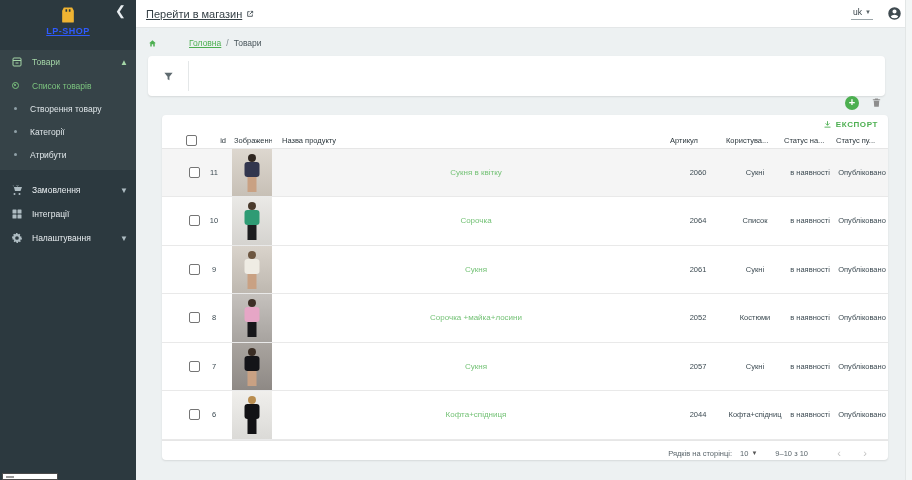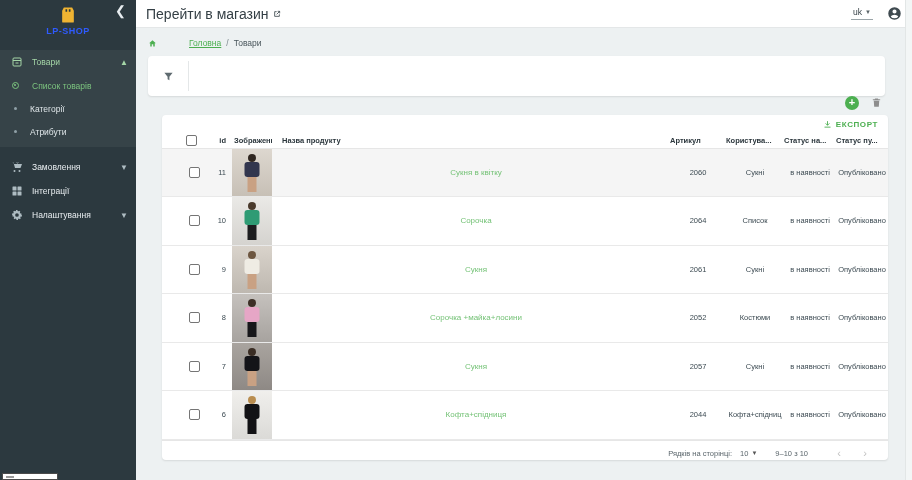--- a/index.html
+++ b/index.html
@@ -4,21 +4,21 @@
 <style>
   * { margin:0; padding:0; box-sizing:border-box; }
   html,body { width:912px; height:480px; overflow:hidden; background:#edf1f2;
     font-family:"Liberation Sans", sans-serif; color:#3c4a52; }
 
   
   .sidebar { position:absolute; left:0; top:0; width:136px; height:480px;
     background:#2c393f; z-index:5; }
   .logo-block { position:relative; height:48px; padding-top:5px; text-align:center; }
   .logo-bag { width:20px; height:20px; margin:0 auto; color:#f0b432; }
-  .logo-text { font-size:9px; font-weight:bold; color:#2f5bff; letter-spacing:.5px; margin-top:1px; }
+  .logo-text { font-size:9px; font-weight:bold; color:#2f5bff; letter-spacing:.5px; margin-top:1px;text-decoration:underline; }
   .collapse-btn { position:absolute; right:10px; top:4px; color:#e8edf0; font-size:13px;
     line-height:14px; cursor:pointer; }
   .nav { padding-top:2px; }
   .nav-group-expanded { background:rgba(255,255,255,0.05); padding-bottom:4px; }
   .nav-item { display:flex; align-items:center; height:24px; padding:0 8px 0 10px; cursor:pointer; }
   .nav-item .nico { width:13px; height:13px; flex:0 0 13px; color:#aebcc2; display:flex; align-items:center; justify-content:center; }
   .nav-item .nlabel { margin-left:9px; font-size:8.5px; color:#e8edf0; flex:1 1 auto;
     white-space:nowrap; overflow:hidden; }
   .nav-item .chev { font-size:8px; color:#aebcc2; }
   .nav-item.group-active .nlabel, .nav-item.group-active .nico, .nav-item.group-active .chev { color:#a5d6a7; }
@@ -27,21 +27,21 @@
   .sub-item .ring { width:7px; height:7px; border-radius:50%; border:1.5px solid #7cc47f;
     position:relative; margin-left:0; }
   .sub-item .ring::after { content:""; position:absolute; left:1px; top:1px; width:2px; height:2px;
     border-radius:50%; background:#7cc47f; }
   .sub-item .slabel { margin-left:13px; font-size:8.5px; color:#dfe6e9; }
   .sub-item.active .slabel { color:#7cc47f; }
 
   
   .topbar { position:absolute; left:136px; top:0; width:776px; height:28px; background:#ffffff;
     border-bottom:1px solid #e4e7e8; display:flex; align-items:center; padding:0 10px; z-index:4; }
-  .store-link { font-size:14px; color:#343f45; cursor:pointer; }
+  .store-link { font-size:11px; color:#343f45; text-decoration:underline; cursor:pointer; }
   .ext-icon { width:8px; height:8px; margin-left:4px; color:#343f45; }
   .topbar-right { margin-left:auto; display:flex; align-items:center; gap:14px; }
   .lang-select { display:flex; align-items:center; gap:3px; border-bottom:1px solid #9aa4a8;
     padding:0 2px 2px 2px; cursor:pointer; }
   .lang-select .lang { font-size:8.5px; color:#343f45; }
   .lang-select .caret { font-size:6px; color:#5a6468; }
   .account-icon { width:15px; height:15px; color:#3f4a50; cursor:pointer; }
 
   
   .content { position:absolute; left:136px; top:28px; width:776px; height:452px; background:#edf1f2; }
@@ -63,26 +63,26 @@
   .trash-icon { width:11px; height:12px; color:#8d8d8d; cursor:pointer; }
 
   .table-card { position:absolute; left:26px; top:87px; width:726px; height:345px; background:#fff;
     border-radius:4px; box-shadow:0 1px 2px rgba(0,0,0,0.10); overflow:hidden; }
   .export-row { height:18px; display:flex; align-items:center; justify-content:flex-end; padding-right:10px; }
   .export-btn { display:flex; align-items:flex-end; gap:4px; color:#4caf50; font-size:8px;
     letter-spacing:.6px; cursor:pointer; font-weight:bold; }
   .dl-icon { width:9px; height:9px; }
 
   table.products { width:100%; border-collapse:collapse; table-layout:fixed; }
-  th { font-size:7.5px; font-weight:bold; color:#2b363c; text-align:left; height:15px;
+  th { font-size:7.5px; font-weight:normal; color:#2b363c; text-align:left; height:15px;
     border-bottom:1px solid #e6e6e6; white-space:nowrap; overflow:hidden; padding:0; }
   td { font-size:7.5px; color:#3c4a52; border-bottom:1px solid #e9e9e9; height:47.5px; padding:0;
     white-space:nowrap; overflow:hidden;text-align:center; }
   .c-check { width:40px; padding-left:24px; }
-  .c-id    { width:30px; text-align:right; padding-right:6px; }
+  .c-id    { width:30px; text-align:center; padding-right:6px; }
   .c-img   { width:40px; }
   .c-name  { padding-left:10px; }
   .c-sku   { width:56px; }
   .c-cat   { width:58px; }
   .c-stock { width:52px; }
   .c-pub   { width:52px; }
   th.c-id  { text-align:right; padding-right:6px; }
   th.c-img { padding-left:2px; }
   th.c-name{ padding-left:10px; }
   tr.row-first td { background:#f5f5f5; }
@@ -131,20 +131,24 @@
               <rect x="4" y="4" width="16" height="16" rx="2"></rect>
               <path d="M4 9h16M9 14h6"></path>
             </svg>
         </span>
         <span class="nlabel">Товари</span>
         <span class="chev">▲</span>
       </div>
       <div class="sub-item active">
         <span class="ring"></span>
         <span class="slabel">Список товарів</span>
+      </div>
+      <div class="sub-item">
+        <span class="dot"></span>
+        <span class="slabel">Створення товару</span>
       </div>
       <div class="sub-item">
         <span class="dot"></span>
         <span class="slabel">Категорії</span>
       </div>
       <div class="sub-item">
         <span class="dot"></span>
         <span class="slabel">Атрибути</span>
       </div>
     </div>

